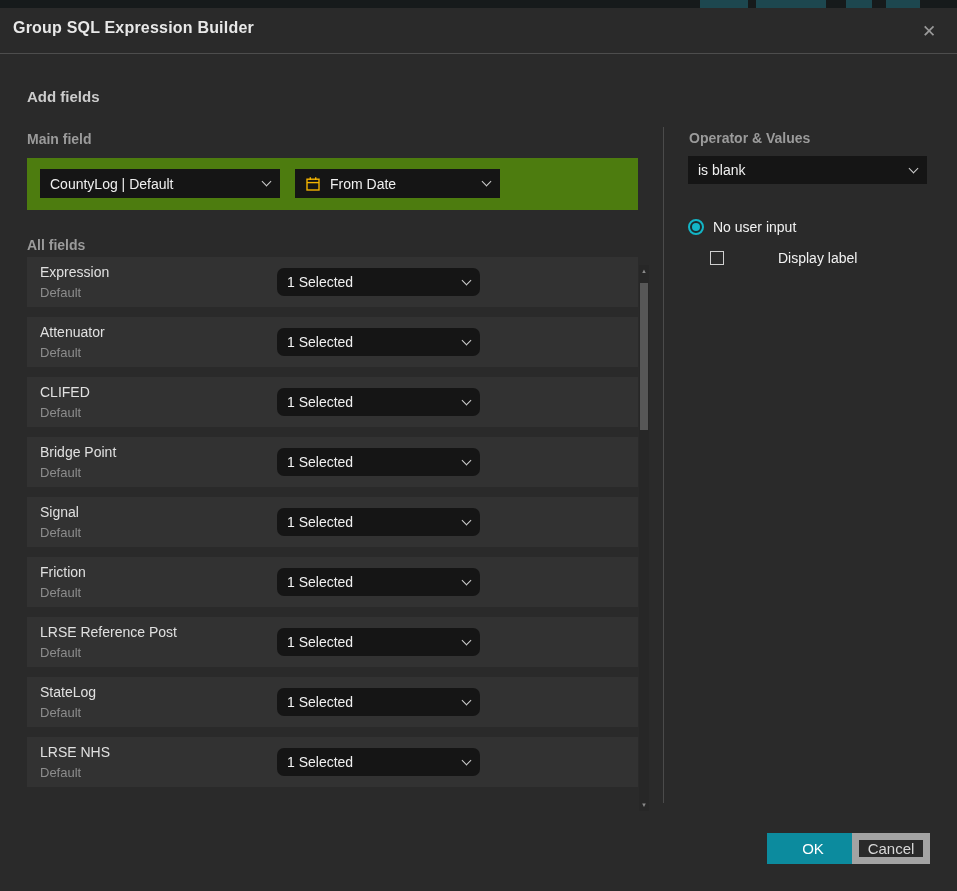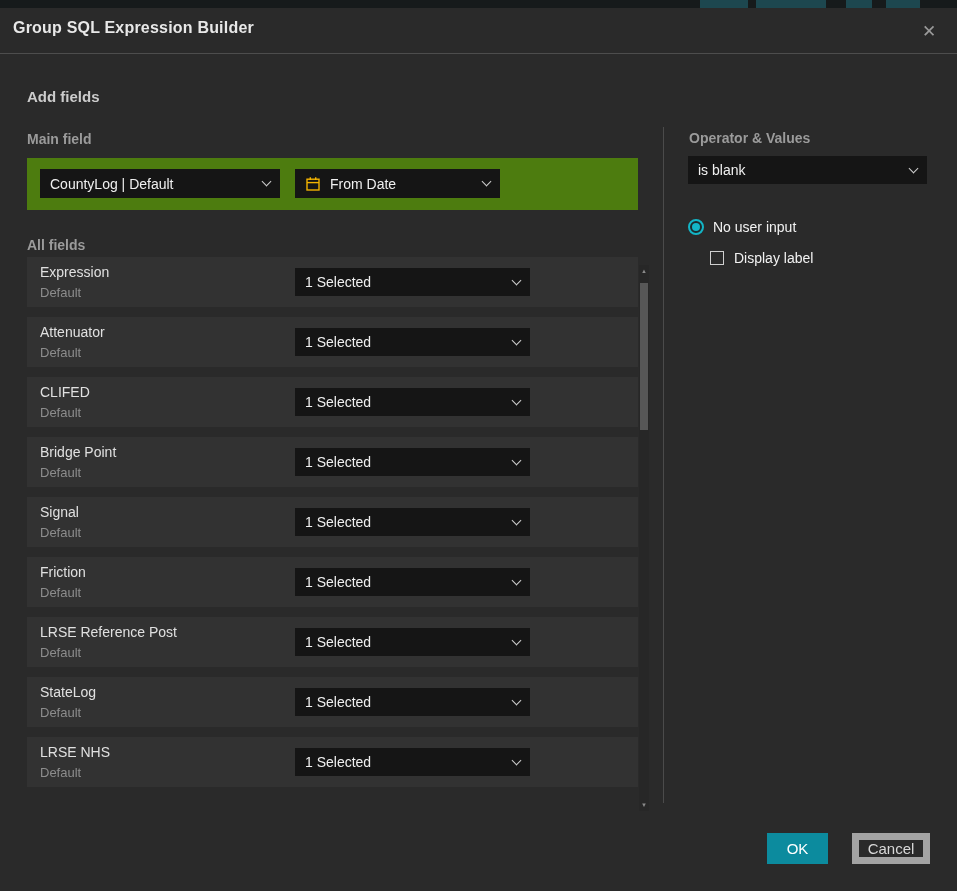--- a/index.html
+++ b/index.html
@@ -34,47 +34,47 @@
   .chev { flex:0 0 auto; width:7px; height:7px; border-right:1.5px solid #cfcfcf; border-bottom:1.5px solid #cfcfcf;
           transform:rotate(45deg); margin-left:8px; margin-top:-4px; }
   .sel-layer { position:absolute; left:13px; top:11px; width:240px; height:29px; }
   .sel-field { position:absolute; left:268px; top:11px; width:205px; height:29px; }
   .cal-icon { flex:0 0 auto; margin-right:9px; display:flex; }
 
   .field-list { position:absolute; left:27px; top:249px; width:611px; }
   .field-row { position:relative; width:611px; height:50px; margin-bottom:10px; background:#323232; }
   .fr-name { position:absolute; left:13px; top:7px; font-size:14px; color:#e0e0e0; }
   .fr-sub  { position:absolute; left:13px; bottom:7px; font-size:13px; color:#8d8d8d; }
-  .fr-select { position:absolute; left:268px; top:11px; width:235px; height:28px; }
+  .fr-select { position:absolute; left:250px; top:11px; width:203px; height:28px;border-radius:7px; }
 
   
   .scrollbar { position:absolute; left:639px; top:257px; width:10px; height:546px; background:#272727; }
   .scroll-arrow { position:absolute; left:0; width:10px; height:10px; color:#8a8a8a; font-size:6px; line-height:10px; text-align:center; cursor:pointer; }
   .arrow-up { top:1px; }
   .arrow-down { bottom:1px; }
   .scroll-thumb { position:absolute; left:1px; top:18px; width:8px; height:147px; background:#575757; cursor:grab; }
 
   .v-divider { position:absolute; left:663px; top:119px; width:1px; height:676px; background:#4b4b4b; }
 
   
   .lbl-operator { position:absolute; left:689px; top:122px; }
   .sel-operator { position:absolute; left:688px; top:148px; width:239px; height:28px; }
 
   .radio-row { position:absolute; left:688px; top:211px; display:flex; align-items:flex-start; cursor:pointer; }
   .radio-outer { width:16px; height:16px; border-radius:50%; border:2px solid #13b5c6; display:flex; align-items:center; justify-content:center; background:#1d2a2c; }
   .radio-dot { width:8px; height:8px; border-radius:50%; background:#13b5c6; }
   .radio-label { margin-left:9px; font-size:14px; color:#f2f2f2; }
 
-  .checkbox-row { position:absolute; left:710px; top:242px; display:flex; align-items:center; cursor:pointer; }
+  .checkbox-row { position:absolute; left:710px; top:242px; display:flex; align-items:center; cursor:pointer;gap:44px; }
   .checkbox-box { width:14px; height:14px; border:1px solid #cfcfcf; background:transparent; }
   .checkbox-label { margin-left:10px; font-size:14px; color:#f2f2f2; }
 
   
   .btn { position:absolute; height:31px; display:flex; align-items:center; justify-content:center; font-size:15px; cursor:pointer; }
-  .btn-ok { left:767px; top:825px; width:61px; background:#0c8b9e; color:#ffffff; border:1px solid #0c8b9e; }
+  .btn-ok { left:767px; top:825px; width:92px; background:#0c8b9e; color:#ffffff; border:1px solid #0c8b9e; }
   .btn-cancel { left:852px; top:825px; width:78px; background:transparent; color:#d8d8d8; border:7px solid #a3a3a3; }
 </style>
 </head>
 <body>
 
 <div class="stage">
 
   <div class="bg-strip">
     <div class="teal-frag frag1"></div>
     <div class="teal-frag frag2"></div>

